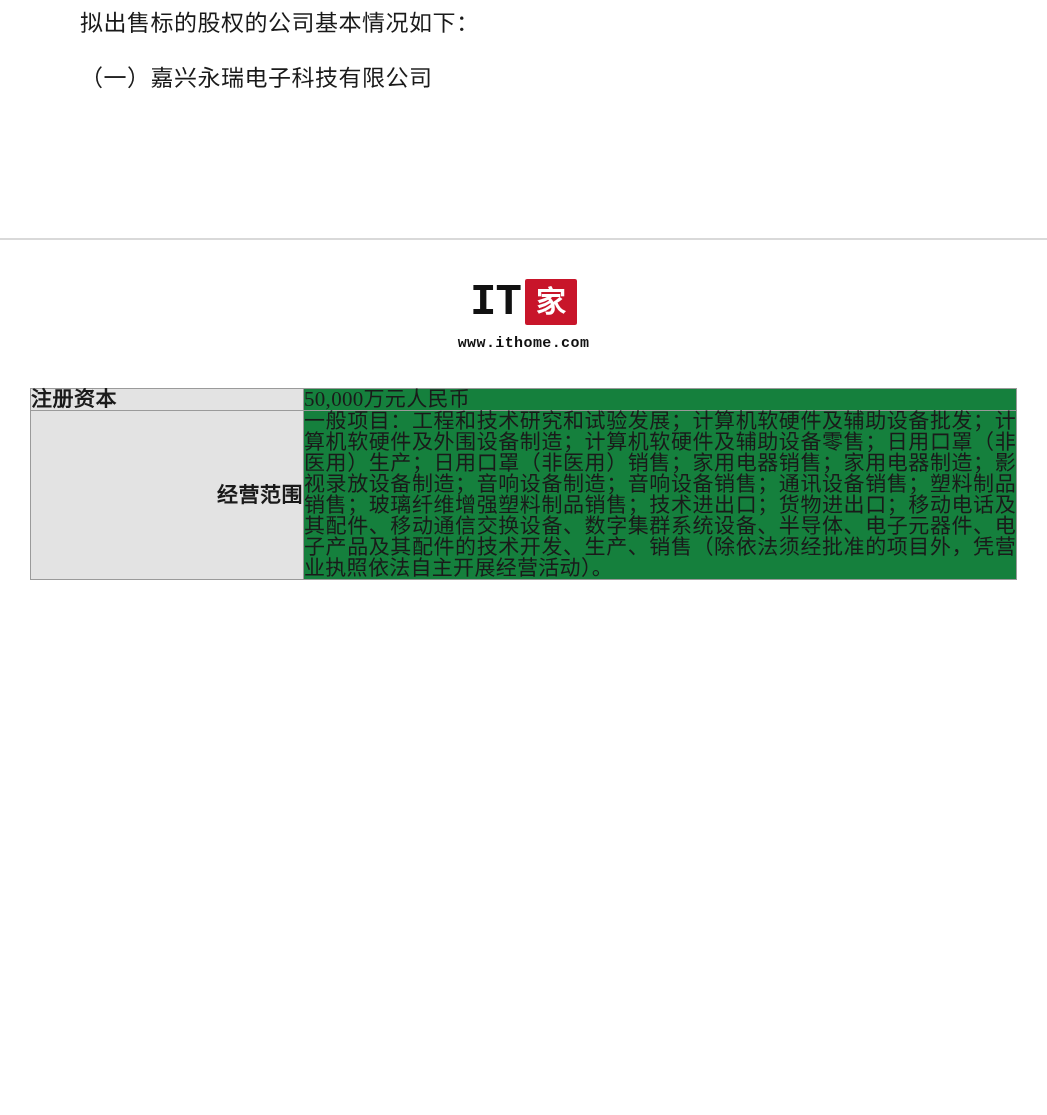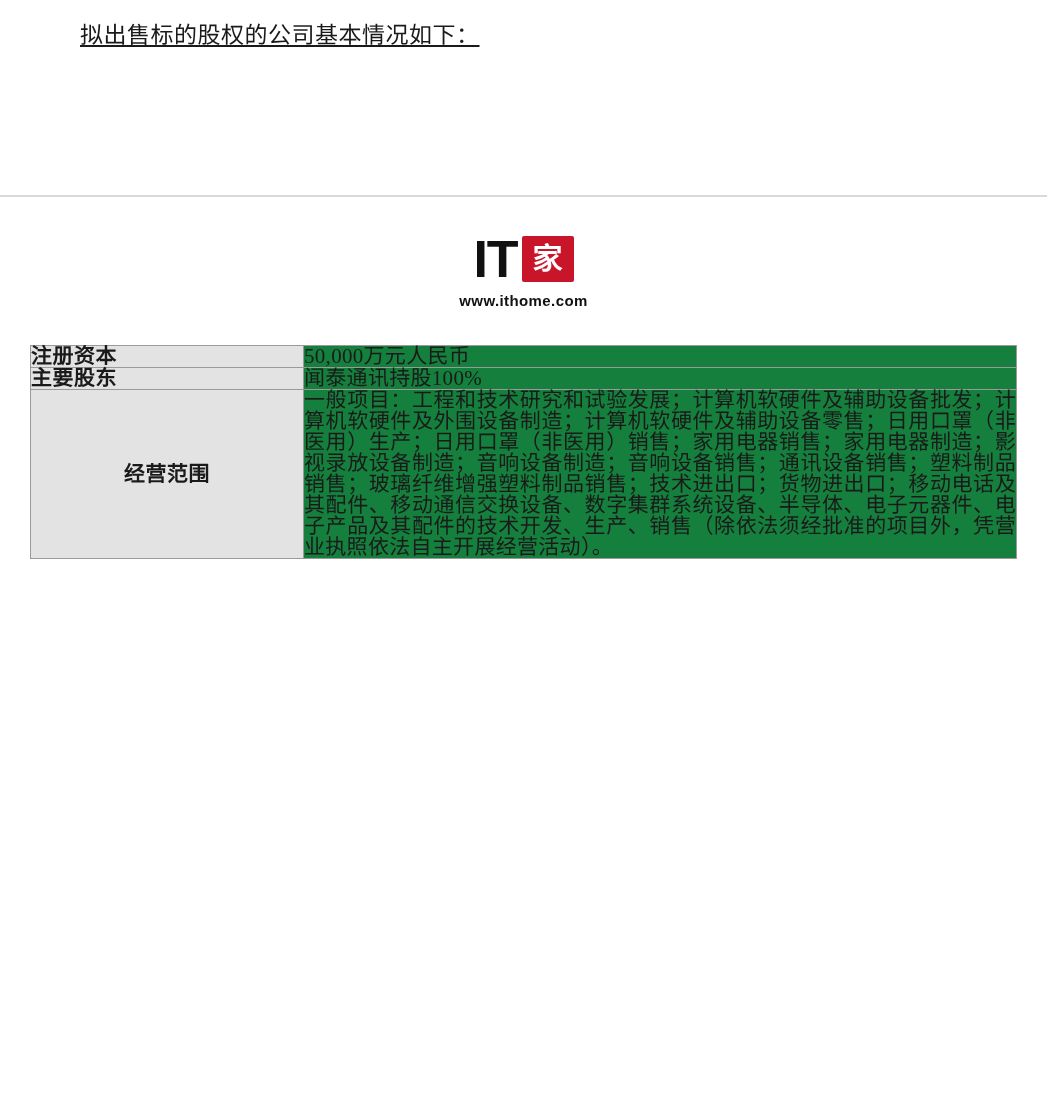--- a/index.html
+++ b/index.html
@@ -24,23 +24,22 @@
   .intro {
     padding: 0 36px;
   }
   .intro p {
     margin: 0;
     font-size: 23px;
     line-height: 1.0;
     letter-spacing: 0.5px;
   }
   .intro-line1 {
-    padding-top: 24px;
+    padding-top: 12px;
     text-indent: 44px;
-    text-decoration: underline;
   }
   .intro-line2 {
     padding-top: 32px;
     text-indent: 44px;
   }
   .gap-band {
     height: 148px;
   }
   .divider {
     height: 2px;
@@ -54,23 +53,23 @@
     align-items: center;
     justify-content: center;
   }
   .logo-row {
     display: flex;
     align-items: center;
     justify-content: center;
     height: 50px;
   }
   .logo-it {
-    font-family: Liberation Sans, sans-serif;
+    font-family: Liberation Mono, monospace;
     font-weight: bold;
-    font-size: 52px;
+    font-size: 44px;
     letter-spacing: -1px;
     color: #111;
     line-height: 44px;
   }
   .logo-mark {
     display: inline-block;
     width: 52px;
     height: 46px;
     margin-left: 4px;
     background: #c8152a;
@@ -86,21 +85,21 @@
     transform: translateY(-50%);
     text-align: center;
     color: #ffffff;
     font-family: "Liberation Serif", serif;
     font-weight: bold;
     font-size: 30px;
     line-height: 1;
   }
   .logo-url {
     margin-top: 8px;
-    font-family: Liberation Sans, sans-serif;
+    font-family: Liberation Mono, monospace;
     font-weight: bold;
     font-size: 15px;
     letter-spacing: 0.4px;
     color: #111;
   }
   table.info {
     border-collapse: collapse;
     margin: 0 30px;
     width: 987px;
     table-layout: fixed;
@@ -122,38 +121,39 @@
     letter-spacing: 0.5px;
   }
   td.value {
     padding: 14px 12px 14px 16px;
     background: #15803d;
     font-family: "Liberation Serif", serif;
     letter-spacing: 0.3px;
   }
   td.scope-label {
     vertical-align: middle;
-    text-align: center;
+    text-align: right;
     margin-left: 8px;
   }
   td.scope-value {
     vertical-align: top;
     padding: 18px 14px 18px 16px;
     line-height: 1.88;
     text-align: justify;
     text-justify: inter-ideograph;
   }
 </style>
 </head>
 <body>
 
 <div class="page">
 
   <div class="intro">
     <p class="intro-line1">拟出售标的股权的公司基本情况如下：</p>
+    <p class="intro-line2">（一）嘉兴永瑞电子科技有限公司</p>
   </div>
 
   <div class="gap-band"></div>
 
   <div class="divider"></div>
 
   <div class="watermark-zone">
     <div class="logo-row">
       <span class="logo-it">IT</span>
       <span class="logo-mark"></span>
@@ -161,23 +161,19 @@
     <div class="logo-url">www.ithome.com</div>
   </div>
 
   <table class="info">
     <tbody>
       <tr>
         <td class="label">注册资本</td>
         <td class="value">50,000万元人民币</td>
       </tr>
       <tr>
-        <td class="label">主要股东</td>
-        <td class="value">闻泰通讯持股100%</td>
-      </tr>
-      <tr>
         <td class="label scope-label">经营范围</td>
         <td class="value scope-value">一般项目：工程和技术研究和试验发展；计算机软硬件及辅助设备批发；计算机软硬件及外围设备制造；计算机软硬件及辅助设备零售；日用口罩（非医用）生产；日用口罩（非医用）销售；家用电器销售；家用电器制造；影视录放设备制造；音响设备制造；音响设备销售；通讯设备销售；塑料制品销售；玻璃纤维增强塑料制品销售；技术进出口；货物进出口；移动电话及其配件、移动通信交换设备、数字集群系统设备、半导体、电子元器件、电子产品及其配件的技术开发、生产、销售（除依法须经批准的项目外，凭营业执照依法自主开展经营活动）。</td>
       </tr>
     </tbody>
   </table>
 
 </div>
 
 </body></html>

